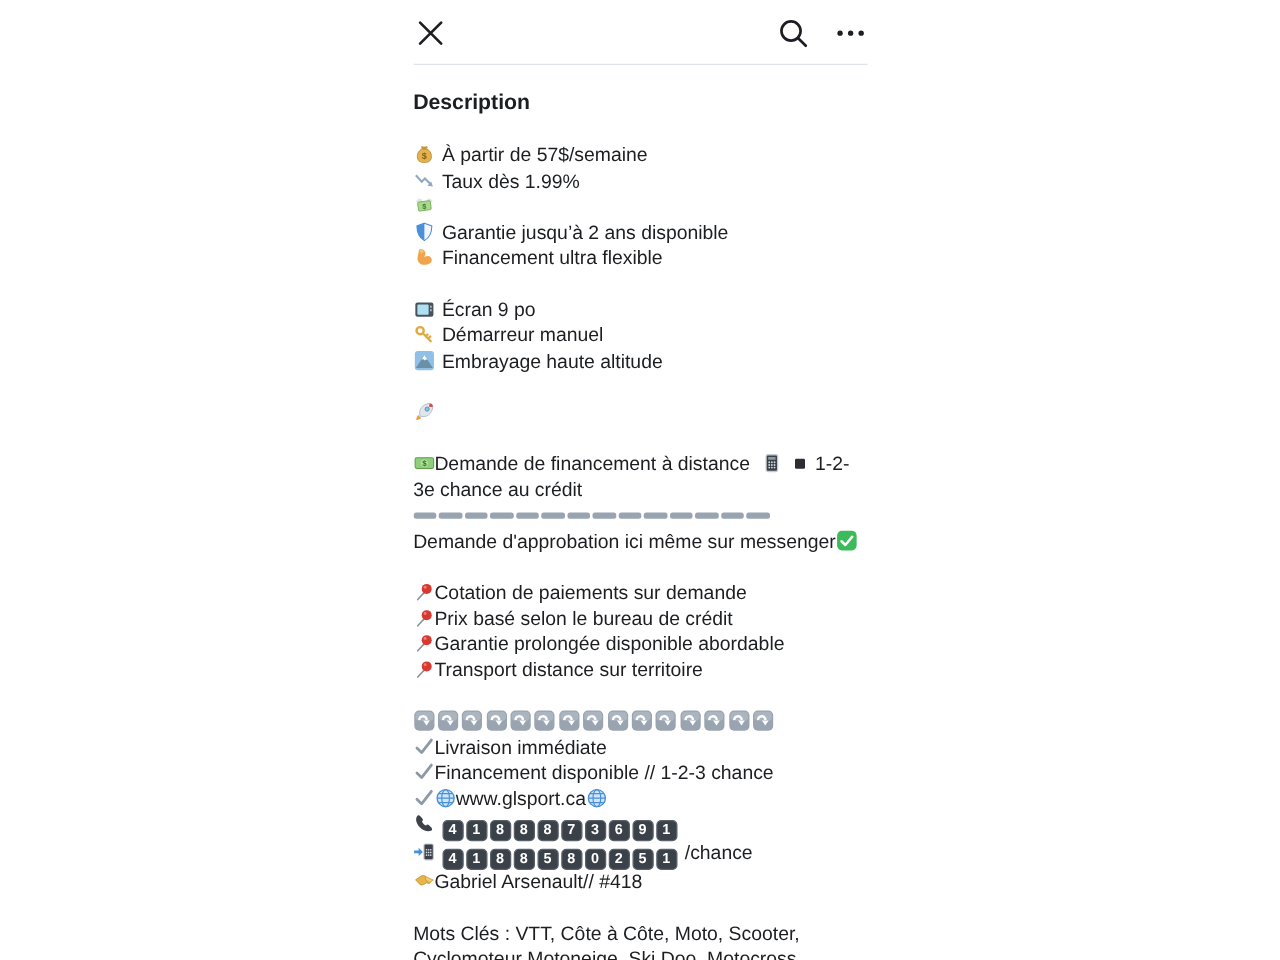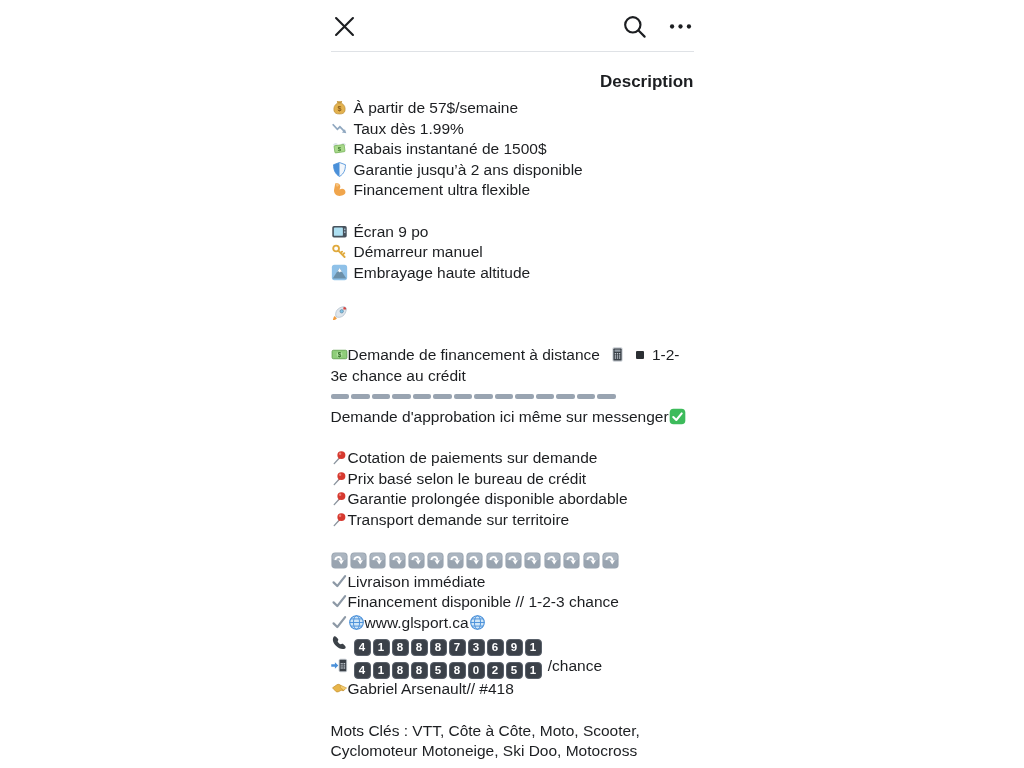--- a/index.html
+++ b/index.html
@@ -3,21 +3,21 @@
 <meta charset="utf-8">
 <style>
   html,body{margin:0;padding:0;width:1024px;height:768px;background:#ffffff;overflow:hidden;}
   body{font-family:"Liberation Sans",sans-serif;color:#1c1e21;}
   .column{width:363px;margin:0 auto;}
   .topbar{display:flex;align-items:center;justify-content:space-between;padding:13px 0 11px;}
   .topbar .icon-btn{width:27px;height:27px;display:inline-block;cursor:pointer;}
   .topbar .icon-btn svg{display:block;width:100%;height:100%;}
   .topbar-right{display:flex;align-items:center;gap:19px;}
   .divider{height:1px;background:#dfe2e6;}
-  .section-title{font-size:17px;font-weight:bold;margin:20px 0 6px;text-align:right;}
+  .section-title{font-size:17px;font-weight:bold;margin:20px 0 23px;}
   .content{padding-bottom:40px;}
   .line{font-size:15.5px;line-height:20.6px;min-height:20.6px;}
   .line.blank{height:20.6px;}
   .emo{display:inline-block;width:17px;height:17px;vertical-align:-3px;}
   .emo svg{display:block;width:100%;height:100%;}
   .emo.sp{margin-right:6px;}
   .emo-black-small-square{width:8px;height:8px;background:#2b2f33;border-radius:1px;vertical-align:1px;margin:0 8px 0 10px;}
   .emo-heavy-minus{width:18.5px;height:5px;background:#99a4b1;border-radius:2px;vertical-align:2px;margin-right:2px;}
   .emo-arrow-curving-down{margin-right:2.4px;}
   .emo-pocket-calculator{margin-left:9px;}
@@ -63,21 +63,21 @@
             </svg></span><span>À partir de 57$/semaine</span></div>
         <div class="line"><span class="emo emo-chart-decreasing sp"><svg viewBox="0 0 20 20">
               <polyline points="2,5 7.5,11 10.5,8 15.5,13" fill="none" stroke="#90a8c0" stroke-width="2"></polyline>
               <polygon points="18,15.5 12.8,14.8 16.4,10.8" fill="#90a8c0"></polygon>
             </svg></span><span>Taux dès 1.99%</span></div>
         <div class="line"><span class="emo emo-money-with-wings sp"><svg viewBox="0 0 20 20">
               <path d="M2 6 Q5 1.5 8 4.8 L6 8 Z" fill="#dde4ea"></path>
               <path d="M18 6 Q15 1.5 12 4.8 L14 8 Z" fill="#dde4ea"></path>
               <rect x="4" y="6" width="12" height="8.5" rx="1" fill="#a9d98b" stroke="#6fae52" stroke-width="0.8" transform="rotate(-8 10 10)"></rect>
               <text x="10" y="12.8" font-size="7" fill="#3f7a2e" font-weight="bold" text-anchor="middle">$</text>
-            </svg></span><span>Rabais instantané de 1500$</span></div>
+            </svg></span></div>
         <div class="line"><span class="emo emo-shield sp"><svg viewBox="0 0 20 20">
               <path d="M10 1.8 L17 4.4 C17 10 15.5 15 10 18.2 C4.5 15 3 10 3 4.4 Z" fill="#f2f6fb" stroke="#4a90d9" stroke-width="1"></path>
               <path d="M10 1.8 L3 4.4 C3 10 4.5 15 10 18.2 Z" fill="#4a90d9"></path>
             </svg></span><span>Garantie jusqu’à 2 ans disponible</span></div>
         <div class="line"><span class="emo emo-flexed-biceps sp"><svg viewBox="0 0 20 20">
               <path d="M5 3 C9 2 11 4 11 7 L10 10 C14 8 17 10 17 13 C17 16 14 17.5 10 17.5 C6 17.5 3.5 15 3.5 11 Z" fill="#f0a54c"></path>
               <path d="M5 3 C7 2.6 9 3.4 9.6 5 L7 7 Z" fill="#f6c27e"></path>
             </svg></span><span>Financement ultra flexible</span></div>
         <div class="line blank"></div>
         <div class="line"><span class="emo emo-television sp"><svg viewBox="0 0 20 20">
@@ -145,21 +145,21 @@
               <path d="M3.8 17.2 L9.8 10.6" stroke="#8a949e" stroke-width="1.6" stroke-linecap="round"></path>
               <path d="M8.4 12.6 L13.6 9 L11.2 7 Z" fill="#e0635a"></path>
               <circle cx="12.2" cy="7.2" r="4.7" fill="#d6392f"></circle>
               <circle cx="10.7" cy="5.6" r="1.4" fill="#ef8078"></circle>
             </svg></span><span>Garantie prolongée disponible abordable</span></div>
         <div class="line"><span class="emo emo-pushpin"><svg viewBox="0 0 20 20">
               <path d="M3.8 17.2 L9.8 10.6" stroke="#8a949e" stroke-width="1.6" stroke-linecap="round"></path>
               <path d="M8.4 12.6 L13.6 9 L11.2 7 Z" fill="#e0635a"></path>
               <circle cx="12.2" cy="7.2" r="4.7" fill="#d6392f"></circle>
               <circle cx="10.7" cy="5.6" r="1.4" fill="#ef8078"></circle>
-            </svg></span><span>Transport demande sur territoire</span></div>
+            </svg></span><span>Transport distance sur territoire</span></div>
         <div class="line blank"></div>
         <div class="line"><span class="emo emo-arrow-curving-down"><svg viewBox="0 0 20 20">
               <rect x="0.5" y="0.5" width="19" height="19" rx="4.5" fill="#99a4b0"></rect>
               <rect x="1.6" y="1.6" width="16.8" height="8.5" rx="3.5" fill="#abb5c0"></rect>
               <path d="M5.2 9.5 C5.2 5.6 10.5 4.6 12 8 L12 9.5" fill="none" stroke="#ffffff" stroke-width="2.2"></path>
               <polygon points="8.8,9.8 15.2,9.8 12,14.6" fill="#ffffff"></polygon>
             </svg></span><span class="emo emo-arrow-curving-down"><svg viewBox="0 0 20 20">
               <rect x="0.5" y="0.5" width="19" height="19" rx="4.5" fill="#99a4b0"></rect>
               <rect x="1.6" y="1.6" width="16.8" height="8.5" rx="3.5" fill="#abb5c0"></rect>
               <path d="M5.2 9.5 C5.2 5.6 10.5 4.6 12 8 L12 9.5" fill="none" stroke="#ffffff" stroke-width="2.2"></path>

